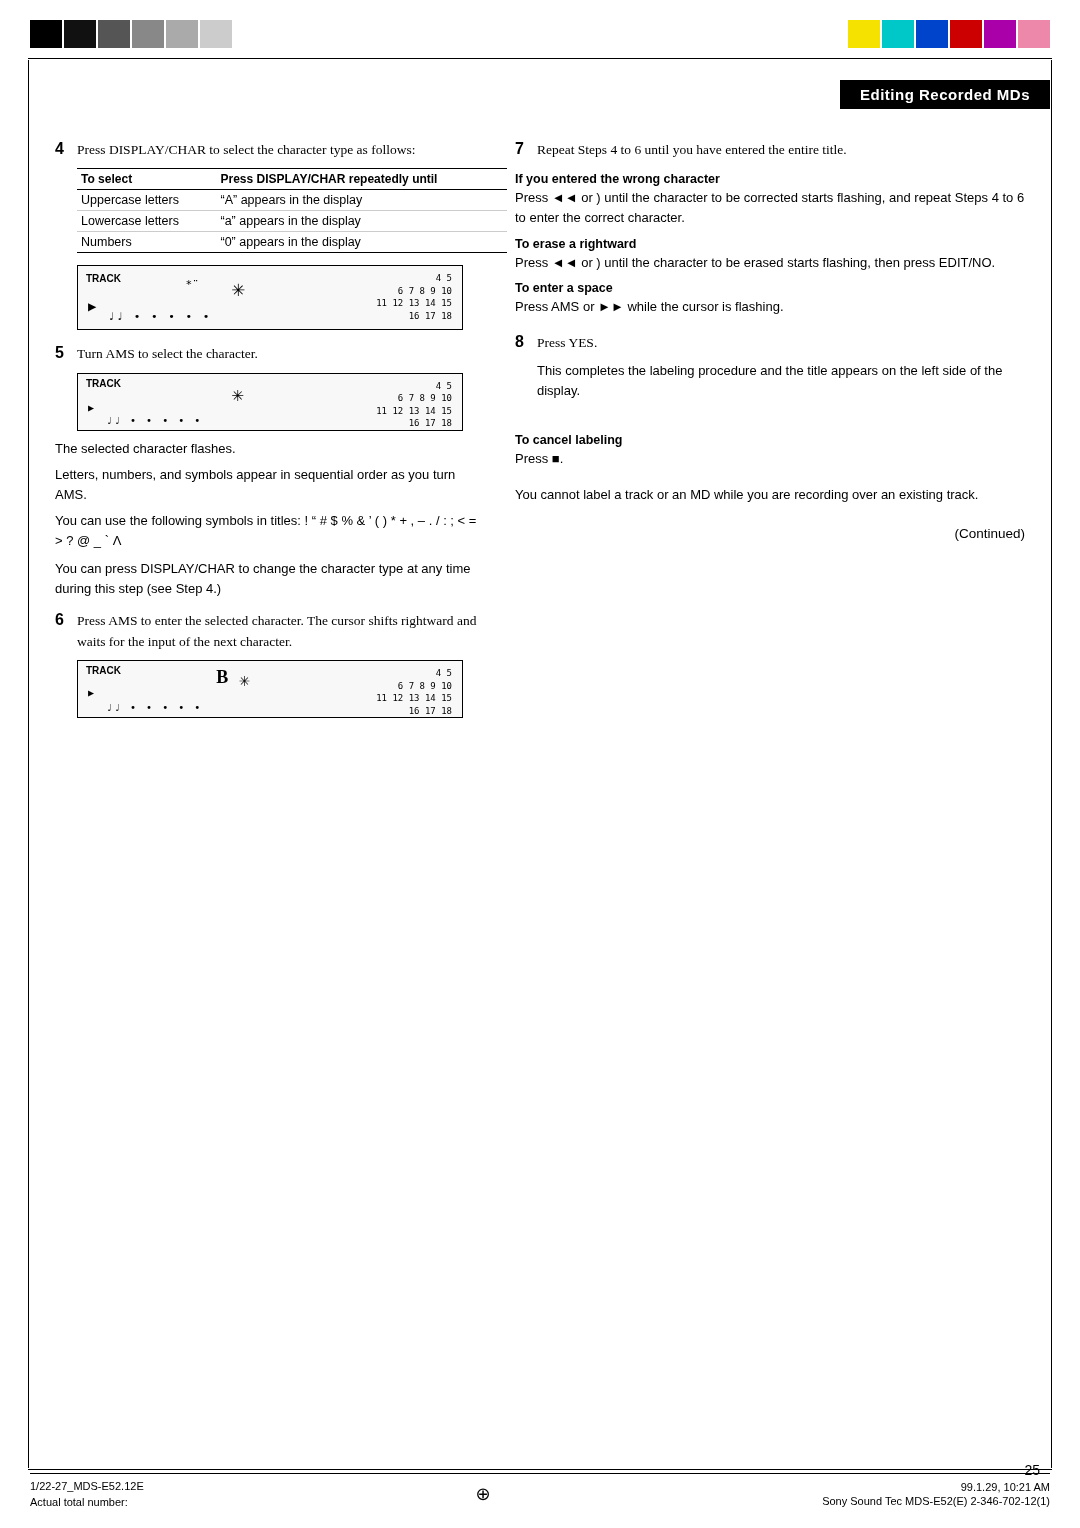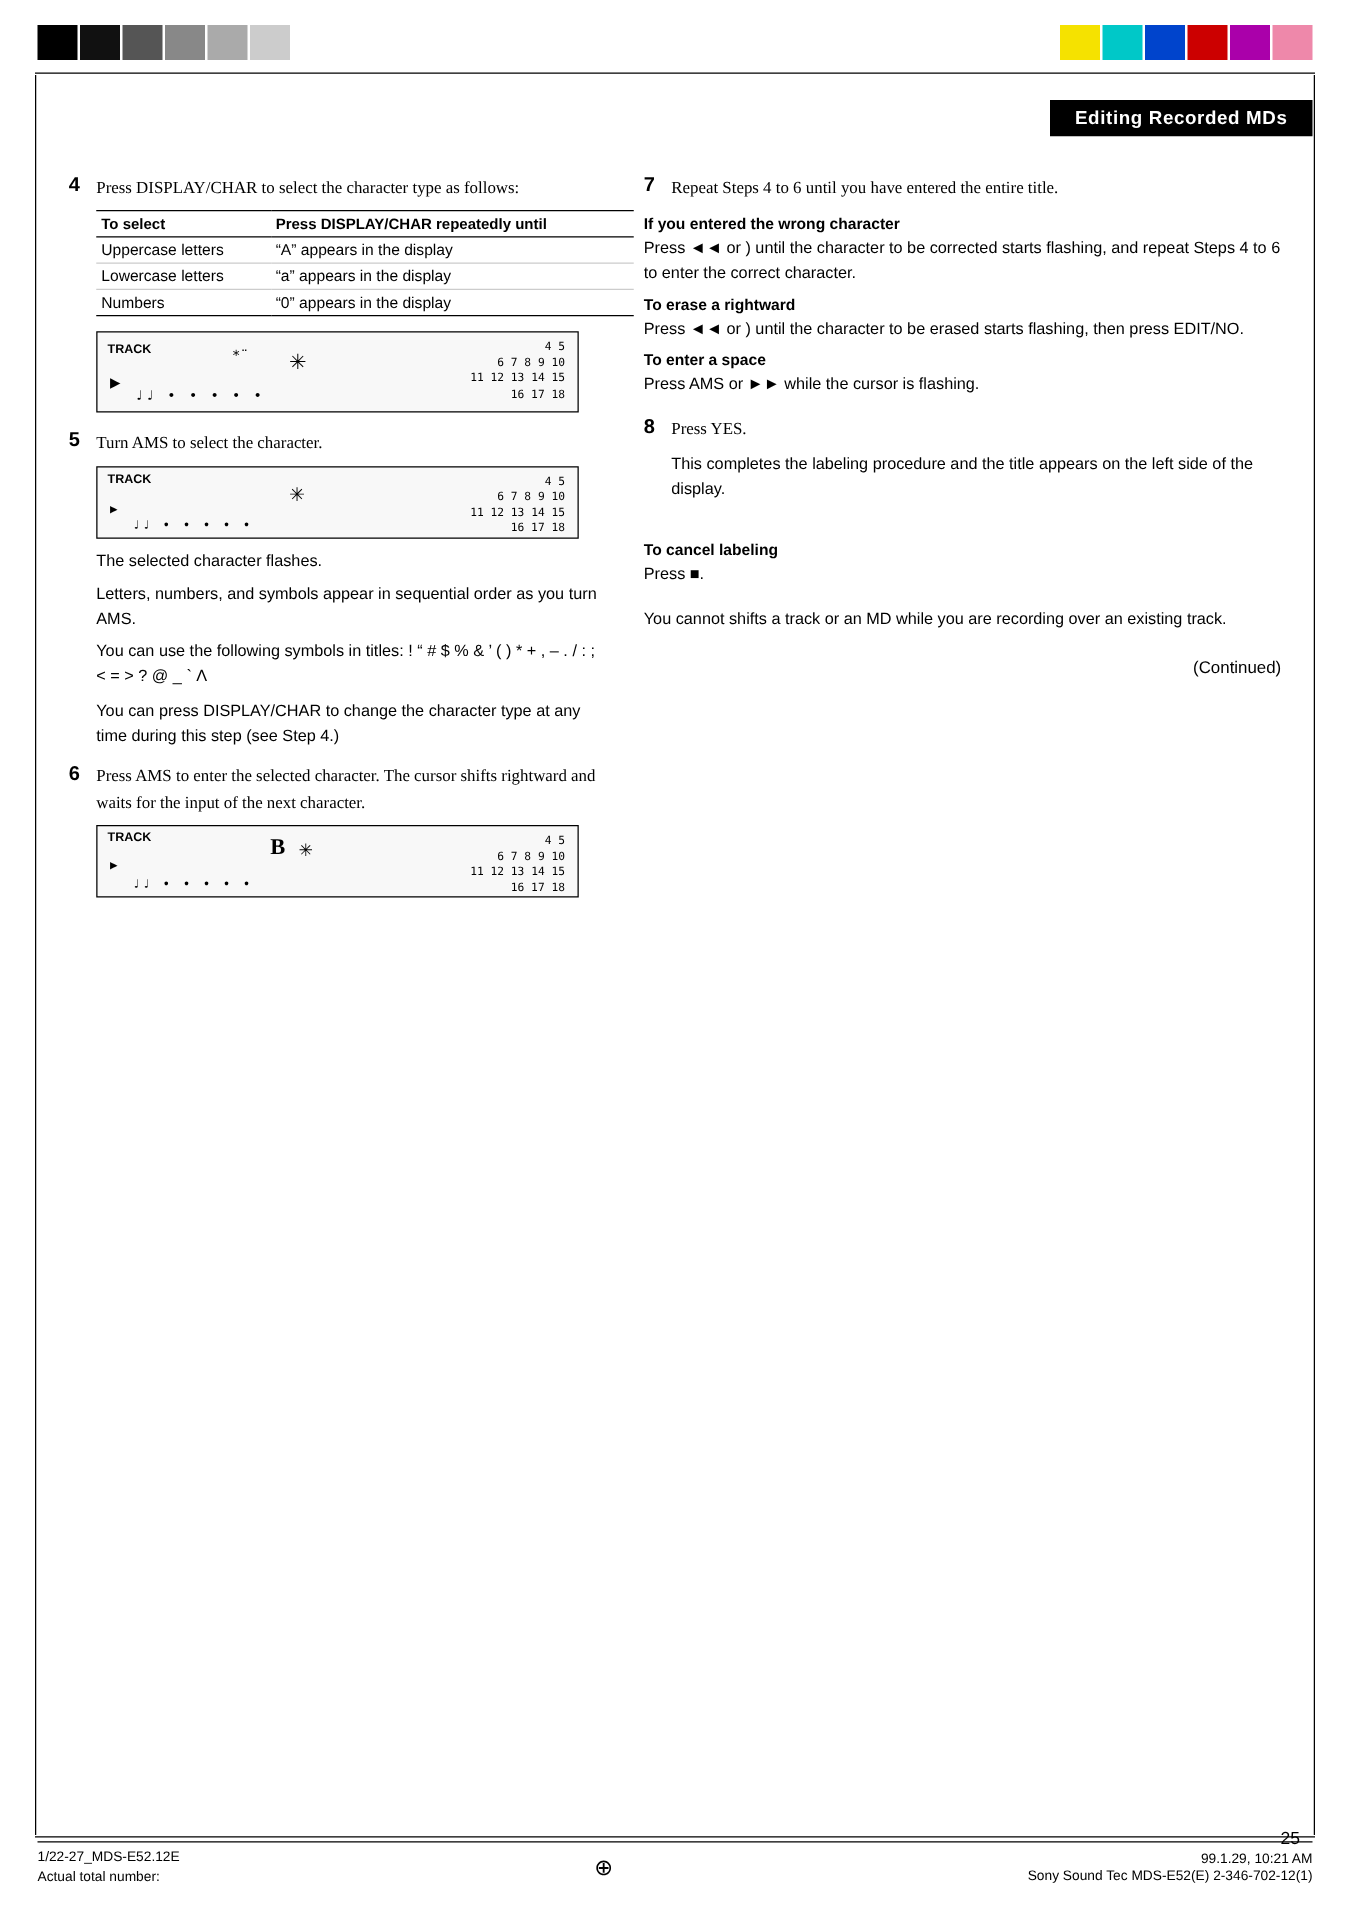--- a/index.html
+++ b/index.html
@@ -172,21 +172,20 @@
     }
 
     
     .para {
       font-size: 13px;
       font-family: Arial, sans-serif;
       line-height: 1.55;
       margin-bottom: 6px;
     }
     .para-indent {
-      margin-left: 22px;
     }
 
     
     .section-label {
       font-size: 12.5px;
       font-weight: bold;
       font-family: Arial, sans-serif;
       margin: 8px 0 2px 0;
     }
     .section-body {
@@ -449,21 +448,21 @@
         <span class="step-text">Press YES.</span>
       </div>
       <p class="para" style="margin-left:22px;margin-top:4px;">This completes the labeling procedure and the title appears on the left side of the display.</p>
 
       <div style="margin-top:32px;">
         <div class="section-label">To cancel labeling</div>
         <div class="section-body">Press ■.</div>
       </div>
 
       <div style="margin-top:16px;">
-        <div class="note-body">You cannot shifts a track or an MD while you are recording over an existing track.</div>
+        <div class="note-body">You cannot label a track or an MD while you are recording over an existing track.</div>
       </div>
 
       <div class="continued">(Continued)</div>
 
     </div>
   </div>
 </div>
 
 <div class="page-number">25</div>
 

